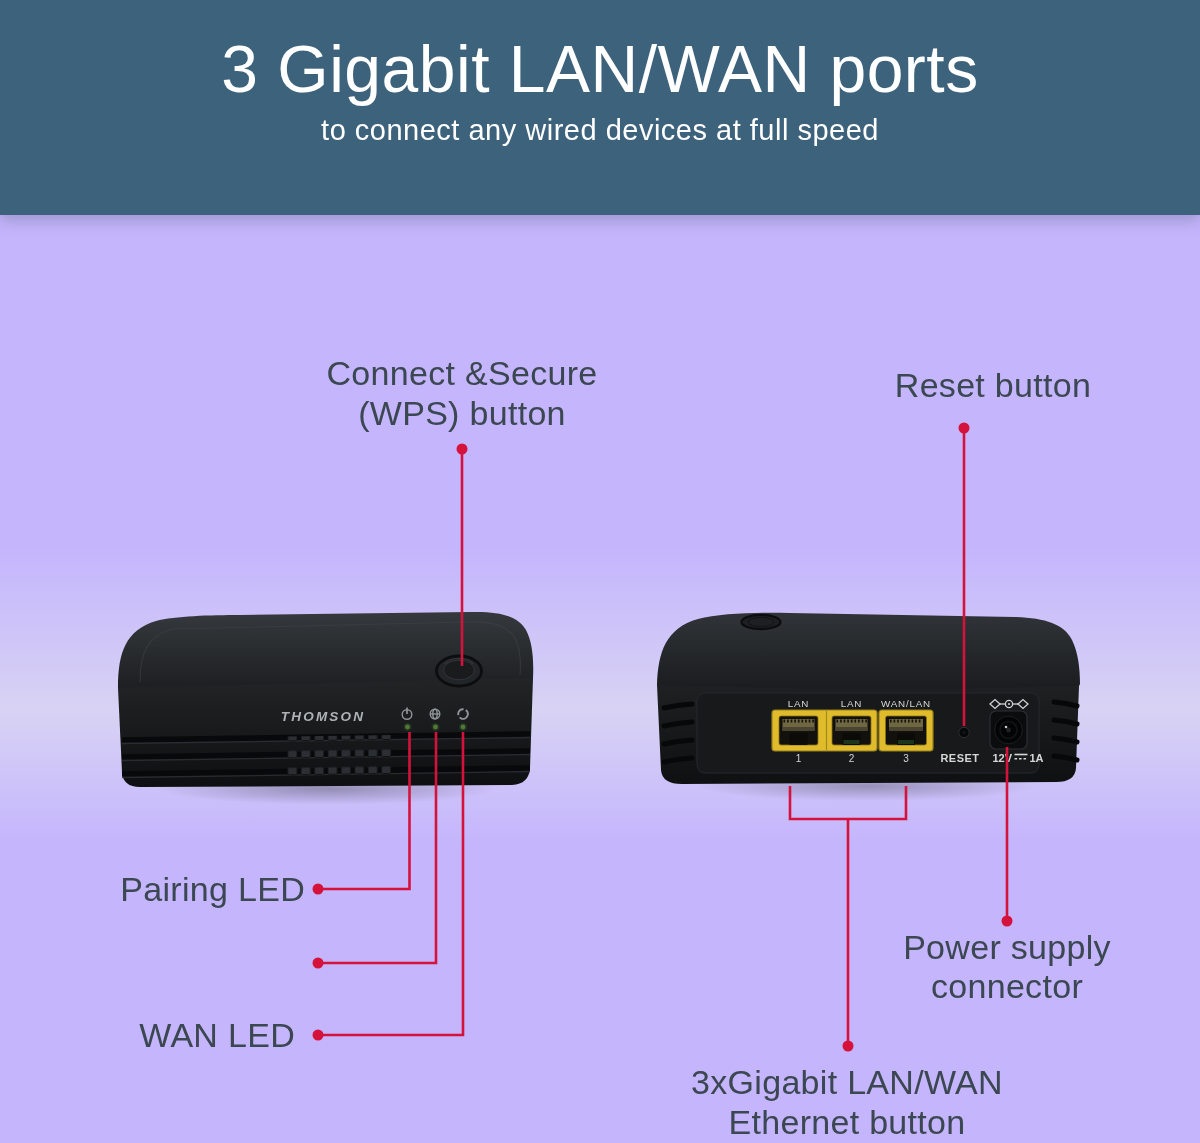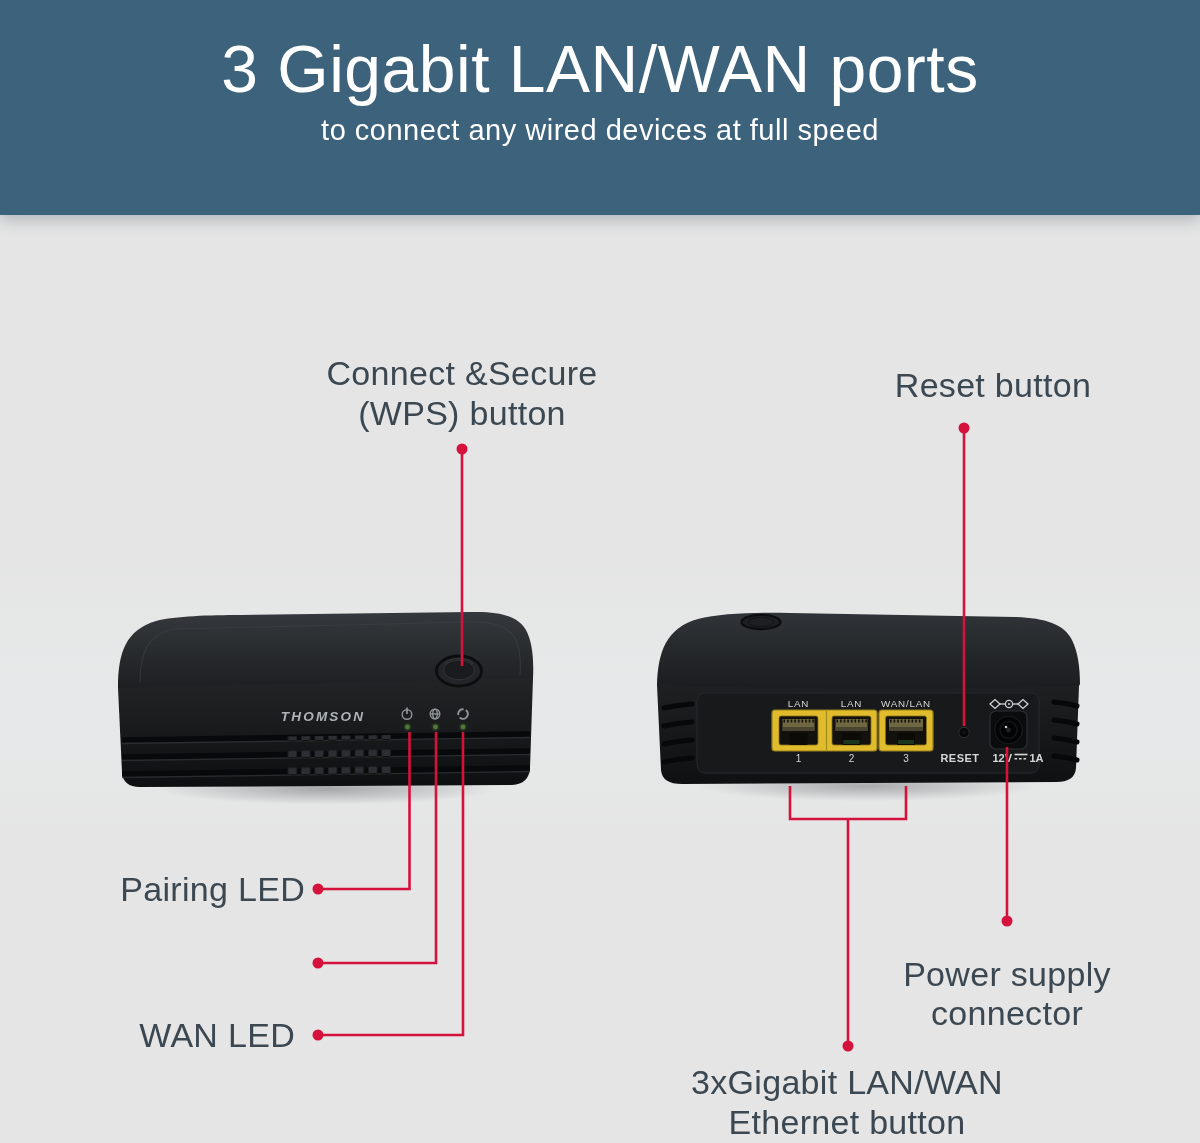--- a/index.html
+++ b/index.html
@@ -1,17 +1,17 @@
 <!DOCTYPE html>
 <html><head>
 <meta charset="utf-8">
 <style>
   html,body{margin:0;padding:0;background:#fff;}
   .stage{position:relative;width:1200px;height:1143px;overflow:hidden;
-         font-family:"Liberation Sans", sans-serif;background:#e5e5e5;}
+         font-family:"Liberation Sans", sans-serif;background:#c4b5fd;}
 
   
   .banner{position:absolute;left:0;top:0;width:1200px;height:215px;
           background:#3d627c;color:#fff;text-align:center;
           box-shadow:0 6px 14px rgba(60,75,90,.28);}
   .banner-title{margin-top:33px;font-size:66px;line-height:72px;font-weight:500;letter-spacing:.5px;}
   .banner-subtitle{font-size:29px;line-height:50px;font-weight:500;letter-spacing:.5px;}
 
   
   .scene{position:absolute;left:0;top:215px;width:1200px;height:928px;}
@@ -30,21 +30,21 @@
 
   
   .callout{position:absolute;color:#3b4751;font-weight:400;font-size:34px;line-height:40px;letter-spacing:.3px;}
   .callout.center{text-align:center;}
   .callout.right{text-align:right;}
   .co-wps{left:262px;top:138px;width:400px;}
   .co-reset{left:843px;top:151px;width:300px;line-height:38px;}
   .co-pairing{left:55px;top:654px;width:250px;}
   .co-powerled{left:55px;top:728px;width:250px;}
   .co-wanled{left:45px;top:800px;width:250px;}
-  .co-psu{left:857px;top:740px;width:300px;line-height:39px;}
+  .co-psu{left:857px;top:713px;width:300px;line-height:39px;}
   .co-eth{left:639px;top:847px;width:416px;}
 
   svg text{font-family:"Liberation Sans", sans-serif;}
 </style>
 </head>
 <body>
 
 <div class="stage">
 
   <header class="banner">

